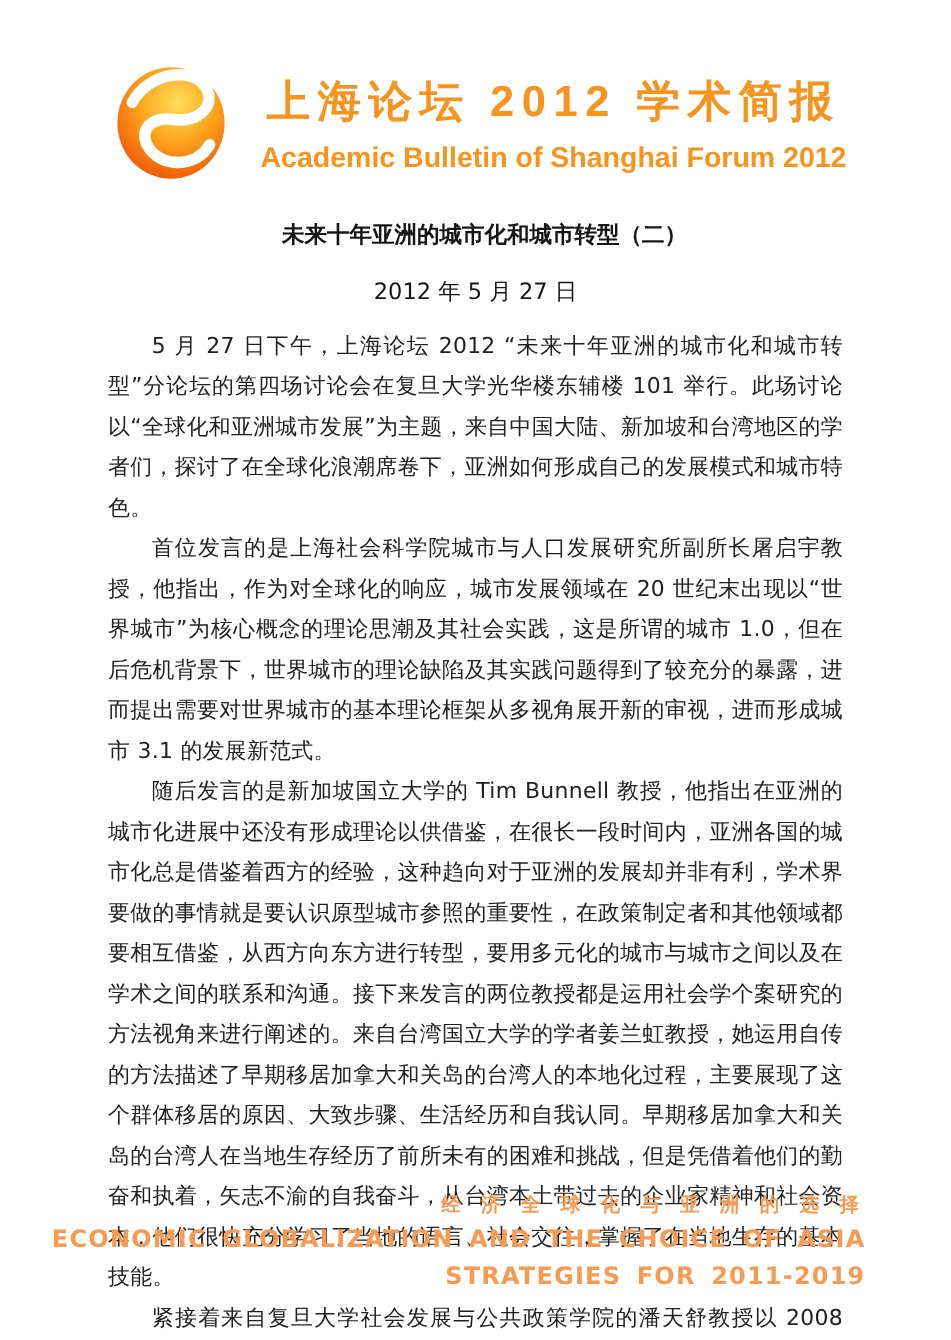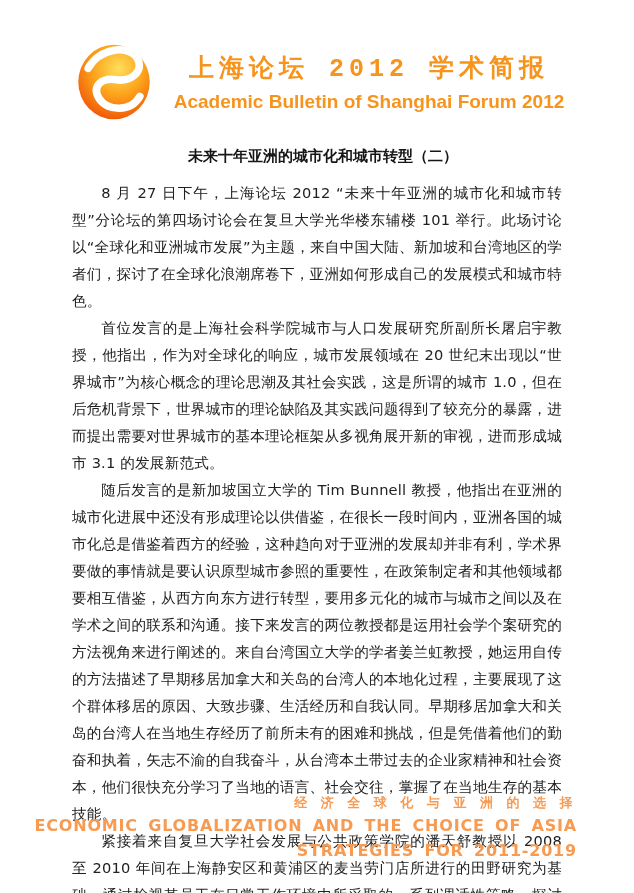--- a/index.html
+++ b/index.html
@@ -16,26 +16,26 @@
   .header {
     display: flex;
     align-items: center;
     padding: 42px 58px 0 76px;
   }
   .logo { flex: 0 0 auto; width: 76px; height: 80px; }
   .logo svg { width: 76px; height: 80px; display: block; }
   .titles { flex: 1 1 auto; text-align: center; padding-left: 10px; }
   .title-cn {
     margin: 0;
-    font-size: 25px;
+    font-size: 29px;
     font-weight: 600;
     letter-spacing: 5px;
     color: #F7941D;
     white-space: nowrap;
-    font-family: Liberation Mono, monospace;
+    font-family: Liberation Sans, sans-serif;
   }
   .title-en {
     margin: 7px 0 0 0;
     font-size: 19px;
     font-weight: bold;
     color: #F7941D;
     white-space: nowrap;
     font-family: Liberation Sans, sans-serif;
   }
   .session-title {
@@ -106,23 +106,24 @@
         <path d="M 16 34 C 30 8 68 2 80 20 C 91 37 73 52 53 49 C 33 46 21 58 30 73 C 41 91 72 92 84 71" fill="none" stroke="#ffffff" stroke-width="10" stroke-linecap="round"></path>
       </svg>
     </div>
     <div class="titles">
       <h1 class="title-cn">上海论坛 2012 学术简报</h1>
       <h2 class="title-en">Academic Bulletin of Shanghai Forum 2012</h2>
     </div>
   </div>
 
   <div class="session-title">未来十年亚洲的城市化和城市转型（二）</div>
+  <div class="session-date">2012 年 5 月 27 日</div>
 
   <div class="article">
-    <p>8 月 27 日下午，上海论坛 2012 “未来十年亚洲的城市化和城市转型”分论坛的第四场讨论会在复旦大学光华楼东辅楼 101 举行。此场讨论以“全球化和亚洲城市发展”为主题，来自中国大陆、新加坡和台湾地区的学者们，探讨了在全球化浪潮席卷下，亚洲如何形成自己的发展模式和城市特色。</p>
+    <p>5 月 27 日下午，上海论坛 2012 “未来十年亚洲的城市化和城市转型”分论坛的第四场讨论会在复旦大学光华楼东辅楼 101 举行。此场讨论以“全球化和亚洲城市发展”为主题，来自中国大陆、新加坡和台湾地区的学者们，探讨了在全球化浪潮席卷下，亚洲如何形成自己的发展模式和城市特色。</p>
     <p>首位发言的是上海社会科学院城市与人口发展研究所副所长屠启宇教授，他指出，作为对全球化的响应，城市发展领域在 20 世纪末出现以“世界城市”为核心概念的理论思潮及其社会实践，这是所谓的城市 1.0，但在后危机背景下，世界城市的理论缺陷及其实践问题得到了较充分的暴露，进而提出需要对世界城市的基本理论框架从多视角展开新的审视，进而形成城市 3.1 的发展新范式。</p>
     <p>随后发言的是新加坡国立大学的 Tim Bunnell 教授，他指出在亚洲的城市化进展中还没有形成理论以供借鉴，在很长一段时间内，亚洲各国的城市化总是借鉴着西方的经验，这种趋向对于亚洲的发展却并非有利，学术界要做的事情就是要认识原型城市参照的重要性，在政策制定者和其他领域都要相互借鉴，从西方向东方进行转型，要用多元化的城市与城市之间以及在学术之间的联系和沟通。接下来发言的两位教授都是运用社会学个案研究的方法视角来进行阐述的。来自台湾国立大学的学者姜兰虹教授，她运用自传的方法描述了早期移居加拿大和关岛的台湾人的本地化过程，主要展现了这个群体移居的原因、大致步骤、生活经历和自我认同。早期移居加拿大和关岛的台湾人在当地生存经历了前所未有的困难和挑战，但是凭借着他们的勤奋和执着，矢志不渝的自我奋斗，从台湾本土带过去的企业家精神和社会资本，他们很快充分学习了当地的语言、社会交往，掌握了在当地生存的基本技能。</p>
     <p>紧接着来自复旦大学社会发展与公共政策学院的潘天舒教授以 2008 至 2010 年间在上海静安区和黄浦区的麦当劳门店所进行的田野研究为基础，通过检视其员工在日常工作环境中所采取的一系列调适性策略，探讨了“麦工”(McJobs)</p>
   </div>
 
   <div class="slogan">
     <div class="cn">经 济 全 球 化 与 亚 洲 的 选 择</div>
     <div class="en">ECONOMIC GLOBALIZATION AND THE CHOICE OF ASIA</div>
     <div class="en">STRATEGIES FOR 2011-2019</div>
   </div>

